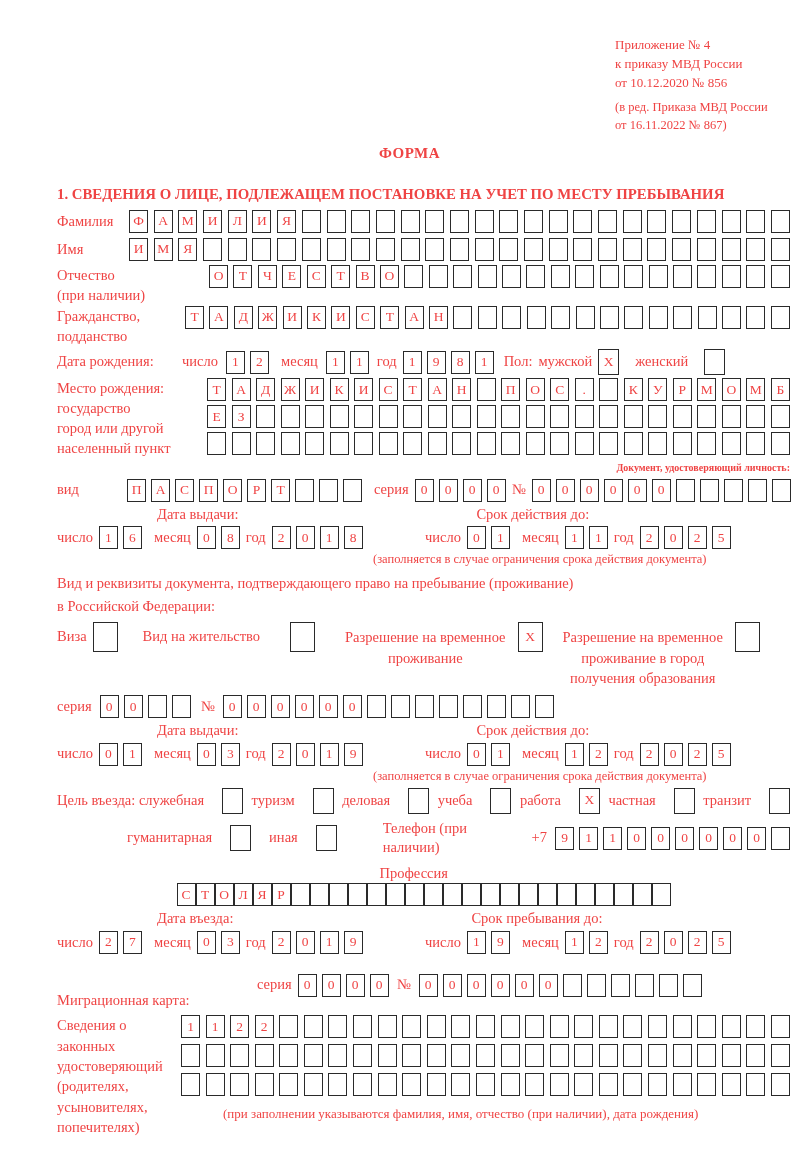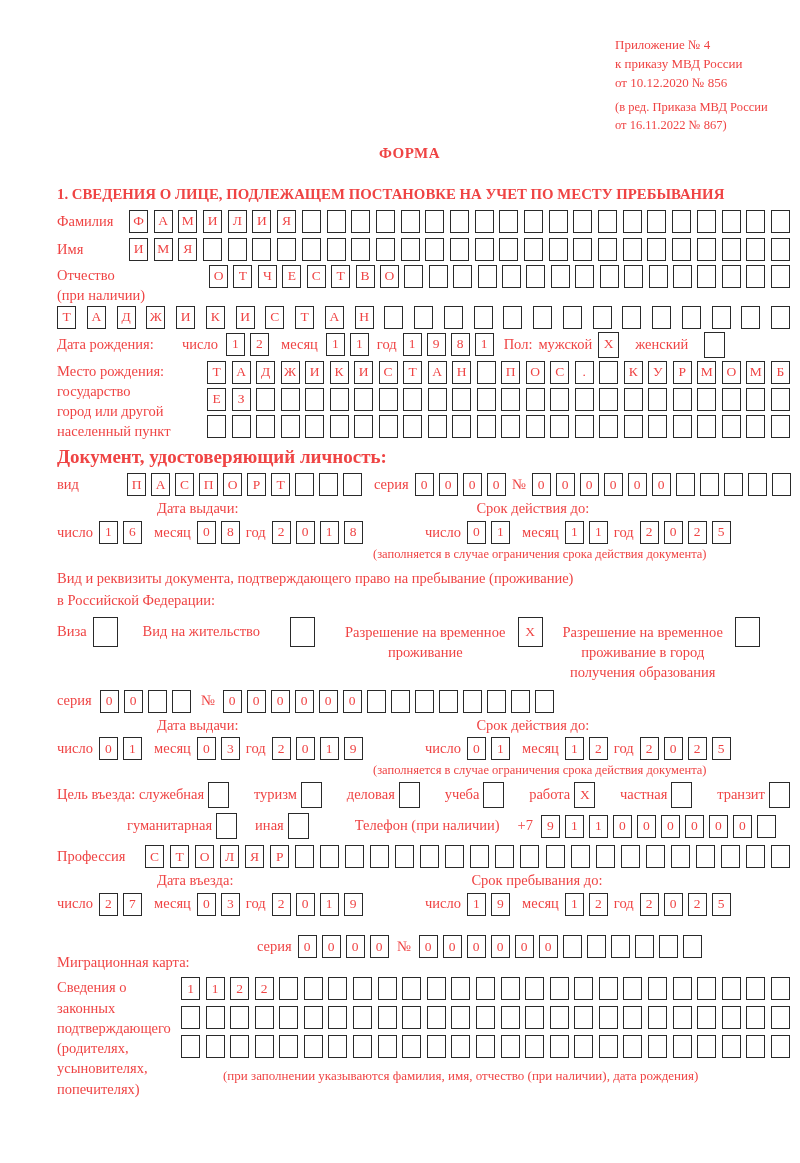--- a/index.html
+++ b/index.html
@@ -28,33 +28,33 @@
   .cells{display:flex;gap:5px;align-items:center;flex:0 0 auto;}
   .cells.fill{flex:1 1 auto;justify-content:space-between;gap:0;}
   .frow{display:flex;align-items:center;margin-top:5px;}
   .frow .lab{flex:0 0 auto;}
   .wrap2{align-items:flex-start;}
   .lblcol{line-height:1.4;}
   .gap6{width:6px;flex:0 0 auto;} .gap8{width:8px;flex:0 0 auto;}
   .gap10{width:10px;flex:0 0 auto;} .gap12{width:12px;flex:0 0 auto;}
   .gap16{width:16px;flex:0 0 auto;} .gap20{width:20px;flex:0 0 auto;}
   .gap25{width:25px;flex:0 0 auto;} .gap30{width:30px;flex:0 0 auto;} .gap55{width:55px;flex:0 0 auto;}
-  .center-b{ text-align:left;font-weight:bold;margin-top:3px;font-size:19px;}
+  .center-b{ text-align:right;font-weight:bold;margin-top:3px;font-size:10px;}
   .dates-hdr{display:flex;margin-top:3px;}
   .dates-hdr .h1{margin-left:100px;}
   .dates-hdr .h2{margin-left:238px;}
   .dates{margin-top:2px;}
   .dgroup{display:flex;align-items:center;flex:0 0 auto;}
   .dgroup.left{width:368px;}
   .note{font-size:12.5px;margin-top:2px;margin-left:316px;}
   .plain{margin-top:6px;}
   .visa-row{display:flex;align-items:flex-start;margin-top:6px;}
   .vlab{text-align:center;line-height:1.4;}
   .purpose{display:flex;justify-content:space-between;align-items:center;margin-top:3px;}
-  .pair{display:flex;align-items:center;gap:4px;flex:0 0 auto;}
+  .pair{display:flex;align-items:center;gap:18px;flex:0 0 auto;}
   .purpose2{display:flex;align-items:center;margin-left:70px;margin-top:5px;gap:18px;}
   .rep{display:flex;align-items:flex-start;margin-top:5px;}
   .rep .lblcol{flex:0 0 124px;line-height:1.4;}
   .repcells{flex:1;}
   .repcells .cells{margin-top:0;}
   .repcells .cells + .cells{margin-top:6px;}
   .rep-note{font-size:13px;margin-top:9px;margin-left:42px;}
   .stack{display:flex;flex-direction:column;}
 </style>
 </head>
@@ -169,20 +169,24 @@
         <span class="cell"></span>
         <span class="cell"></span>
         <span class="cell"></span>
         <span class="cell"></span>
         <span class="cell"></span>
         <span class="cell"></span>
       </span>
   </div>
 
   <div class="frow wrap2" style="margin-top:0;">
+    <span class="lab lblcol" style="width:128px;">
+      <span>Гражданство,</span><br>
+      <span>подданство</span>
+    </span>
     <span class="cells fill">
         <span class="cell">Т</span>
         <span class="cell">А</span>
         <span class="cell">Д</span>
         <span class="cell">Ж</span>
         <span class="cell">И</span>
         <span class="cell">К</span>
         <span class="cell">И</span>
         <span class="cell">С</span>
         <span class="cell">Т</span>
@@ -625,21 +629,21 @@
           <span class="cell">0</span>
           <span class="cell">0</span>
           <span class="cell">0</span>
           <span class="cell">0</span>
           <span class="cell">0</span>
           <span class="cell"></span>
         </span>
     </span>
   </div>
 
-  <div class="frow" style="margin-top:6px;">
+  <div class="frow" style="margin-top:6px;flex-direction:column;">
     <span class="lab" style="width:88px;">Профессия</span>
     <span class="cells fill">
         <span class="cell">С</span>
         <span class="cell">Т</span>
         <span class="cell">О</span>
         <span class="cell">Л</span>
         <span class="cell">Я</span>
         <span class="cell">Р</span>
         <span class="cell"></span>
         <span class="cell"></span>
@@ -746,21 +750,21 @@
         <span class="cell"></span>
         <span class="cell"></span>
         <span class="cell"></span>
       </span>
   </div>
 
   <div class="rep">
     <span class="lblcol">
       <span>Сведения о</span><br>
       <span>законных</span><br>
-      <span>подтверждающего</span><br>
+      <span>удостоверяющий</span><br>
       <span>(родителях,</span><br>
       <span>усыновителях,</span><br>
       <span>попечителях)</span>
     </span>
     <span class="repcells stack">
       <span class="cells fill">
           <span class="cell">1</span>
           <span class="cell">1</span>
           <span class="cell">2</span>
           <span class="cell">2</span>

